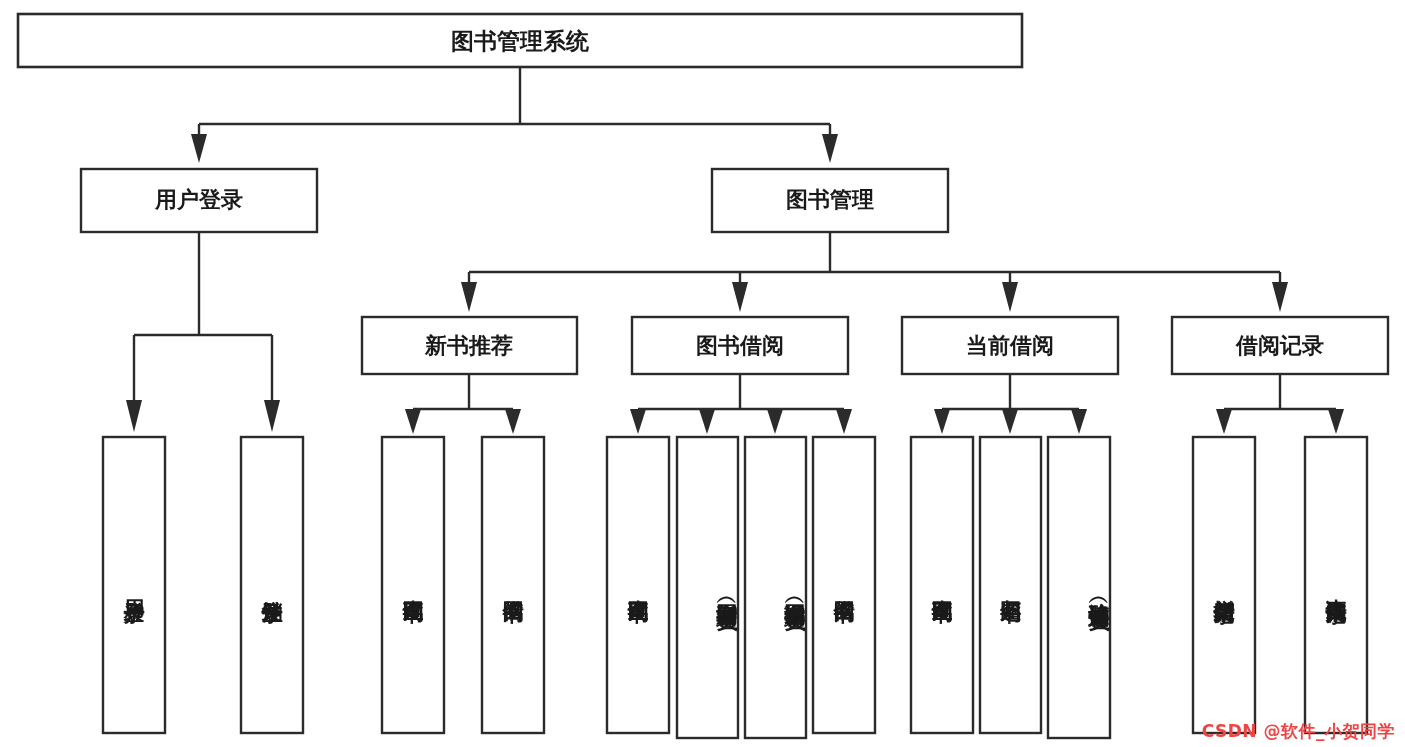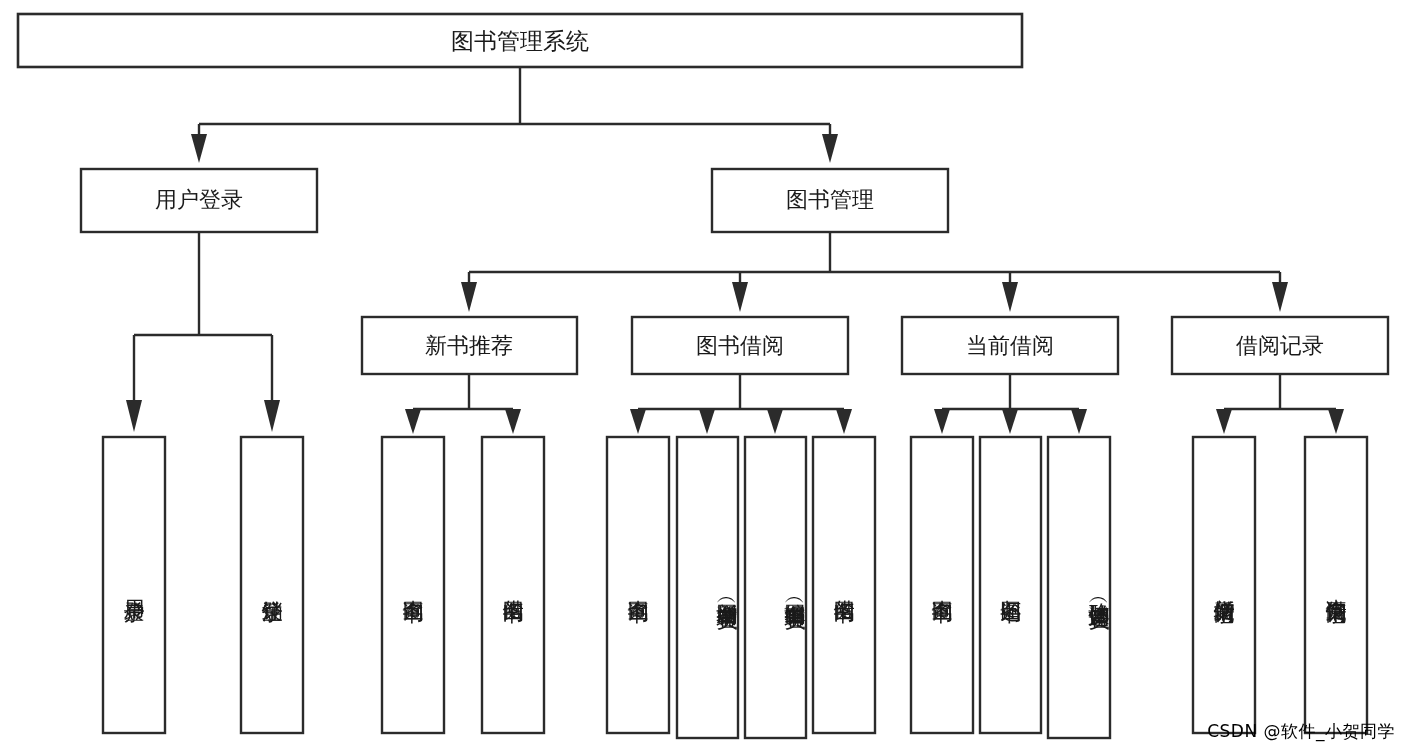--- a/index.html
+++ b/index.html
@@ -7,20 +7,21 @@
     padding: 0;
     background: #ffffff;
   }
   #diagram-root {
     position: relative;
     width: 1405px;
     height: 747px;
     background: #ffffff;
     font-family: "DejaVu Sans", "Liberation Sans", sans-serif;
     overflow: hidden;
+    font-weight: bold;
   }
   svg#tree-svg {
     position: absolute;
     left: 0;
     top: 0;
     width: 1405px;
     height: 747px;
   }
   .node-box {
     fill: #ffffff;
@@ -69,21 +70,21 @@
     white-space: nowrap;
     pointer-events: none;
     text-align: center;
   }
   #watermark {
     position: absolute;
     right: 10px;
     bottom: 4px;
     font-family: "DejaVu Sans", "Liberation Sans", sans-serif;
     font-size: 17px;
-    color: #000000;
+    color: #ef4444;
     letter-spacing: 0.5px;
     user-select: none;
   }
 </style>
 </head>
 <body>
 
 <div id="diagram-root">
 
   <svg id="tree-svg" viewBox="0 0 1405 747">

